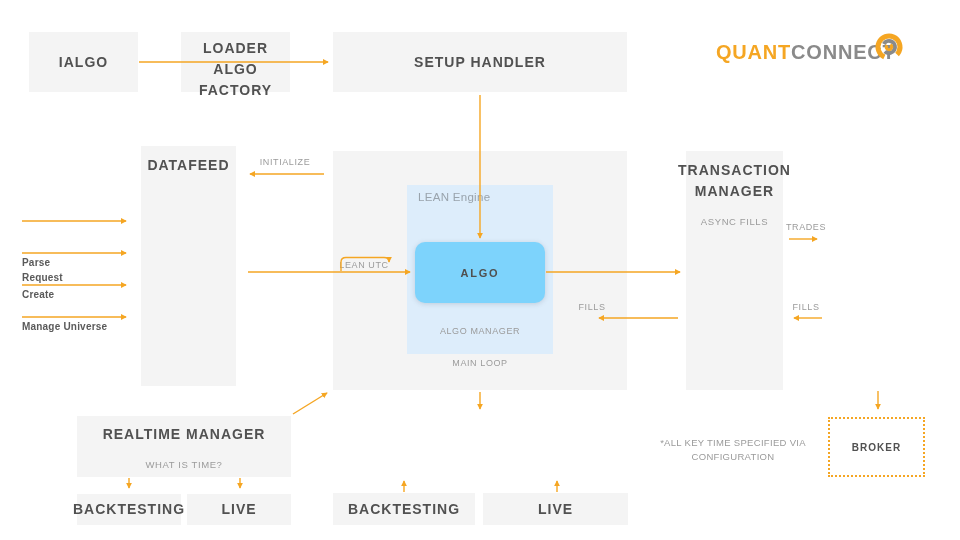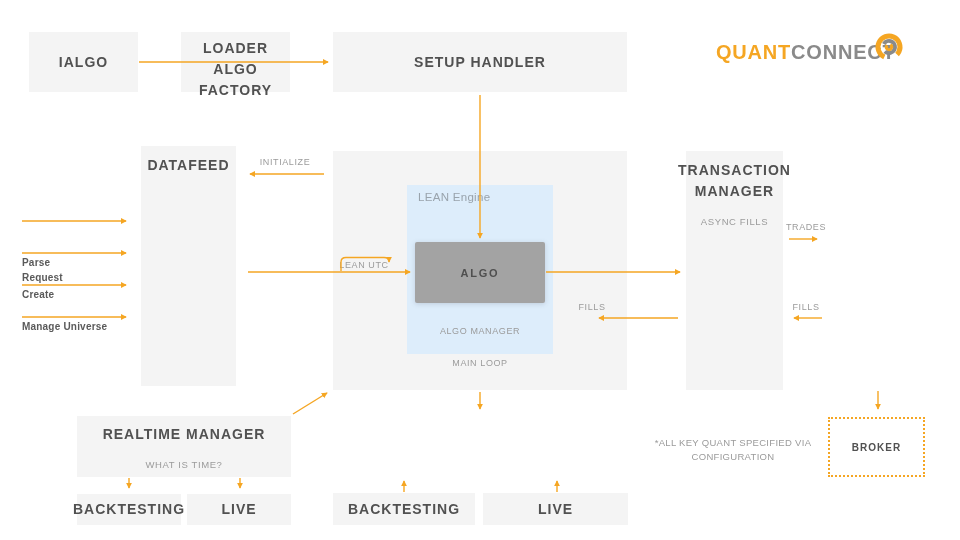--- a/index.html
+++ b/index.html
@@ -65,22 +65,22 @@
     position: absolute;
     left: 418px; top: 191px;
     font-size: 11.5px;
     color: #99a3ac;
     letter-spacing: 0.3px;
   }
   .algo-box {
     position: absolute;
     left: 415px; top: 242px;
     width: 130px; height: 61px;
-    background: #a3a3a3;
-    border-radius: 2px;
+    background: #7dd3fc;
+    border-radius: 10px;
     box-shadow: 0 1px 5px rgba(80,90,110,0.22);
     display: flex; align-items: center; justify-content: center;
     font-size: 11px; font-weight: bold; color: #4f4f4f; letter-spacing: 1.8px;
   }
   .broker-box {
     position: absolute;
     left: 828px; top: 417px;
     width: 97px; height: 60px;
     background: #ffffff;
     border: 2px dotted #f5a623;
@@ -180,21 +180,21 @@
 
 
   <div class="small-label" style="left:806px; top:222px;">TRADES</div>
   <div class="small-label" style="left:806px; top:302px;">FILLS</div>
 
   <div class="broker-box">
     <span>BROKER</span>
   </div>
 
   <div class="footnote">
-    <div>*ALL KEY QUANT SPECIFIED VIA</div>
+    <div>*ALL KEY TIME SPECIFIED VIA</div>
     <div>CONFIGURATION</div>
   </div>
 
   <div class="box center-flex" style="left:77px; top:416px; width:214px; height:61px;">
     <div class="title">REALTIME MANAGER</div>
     <div class="sub">WHAT IS TIME?</div>
   </div>
   <div class="box center-flex" style="left:77px; top:494px; width:104px; height:31px;">
     <div class="title">BACKTESTING</div>
   </div>

